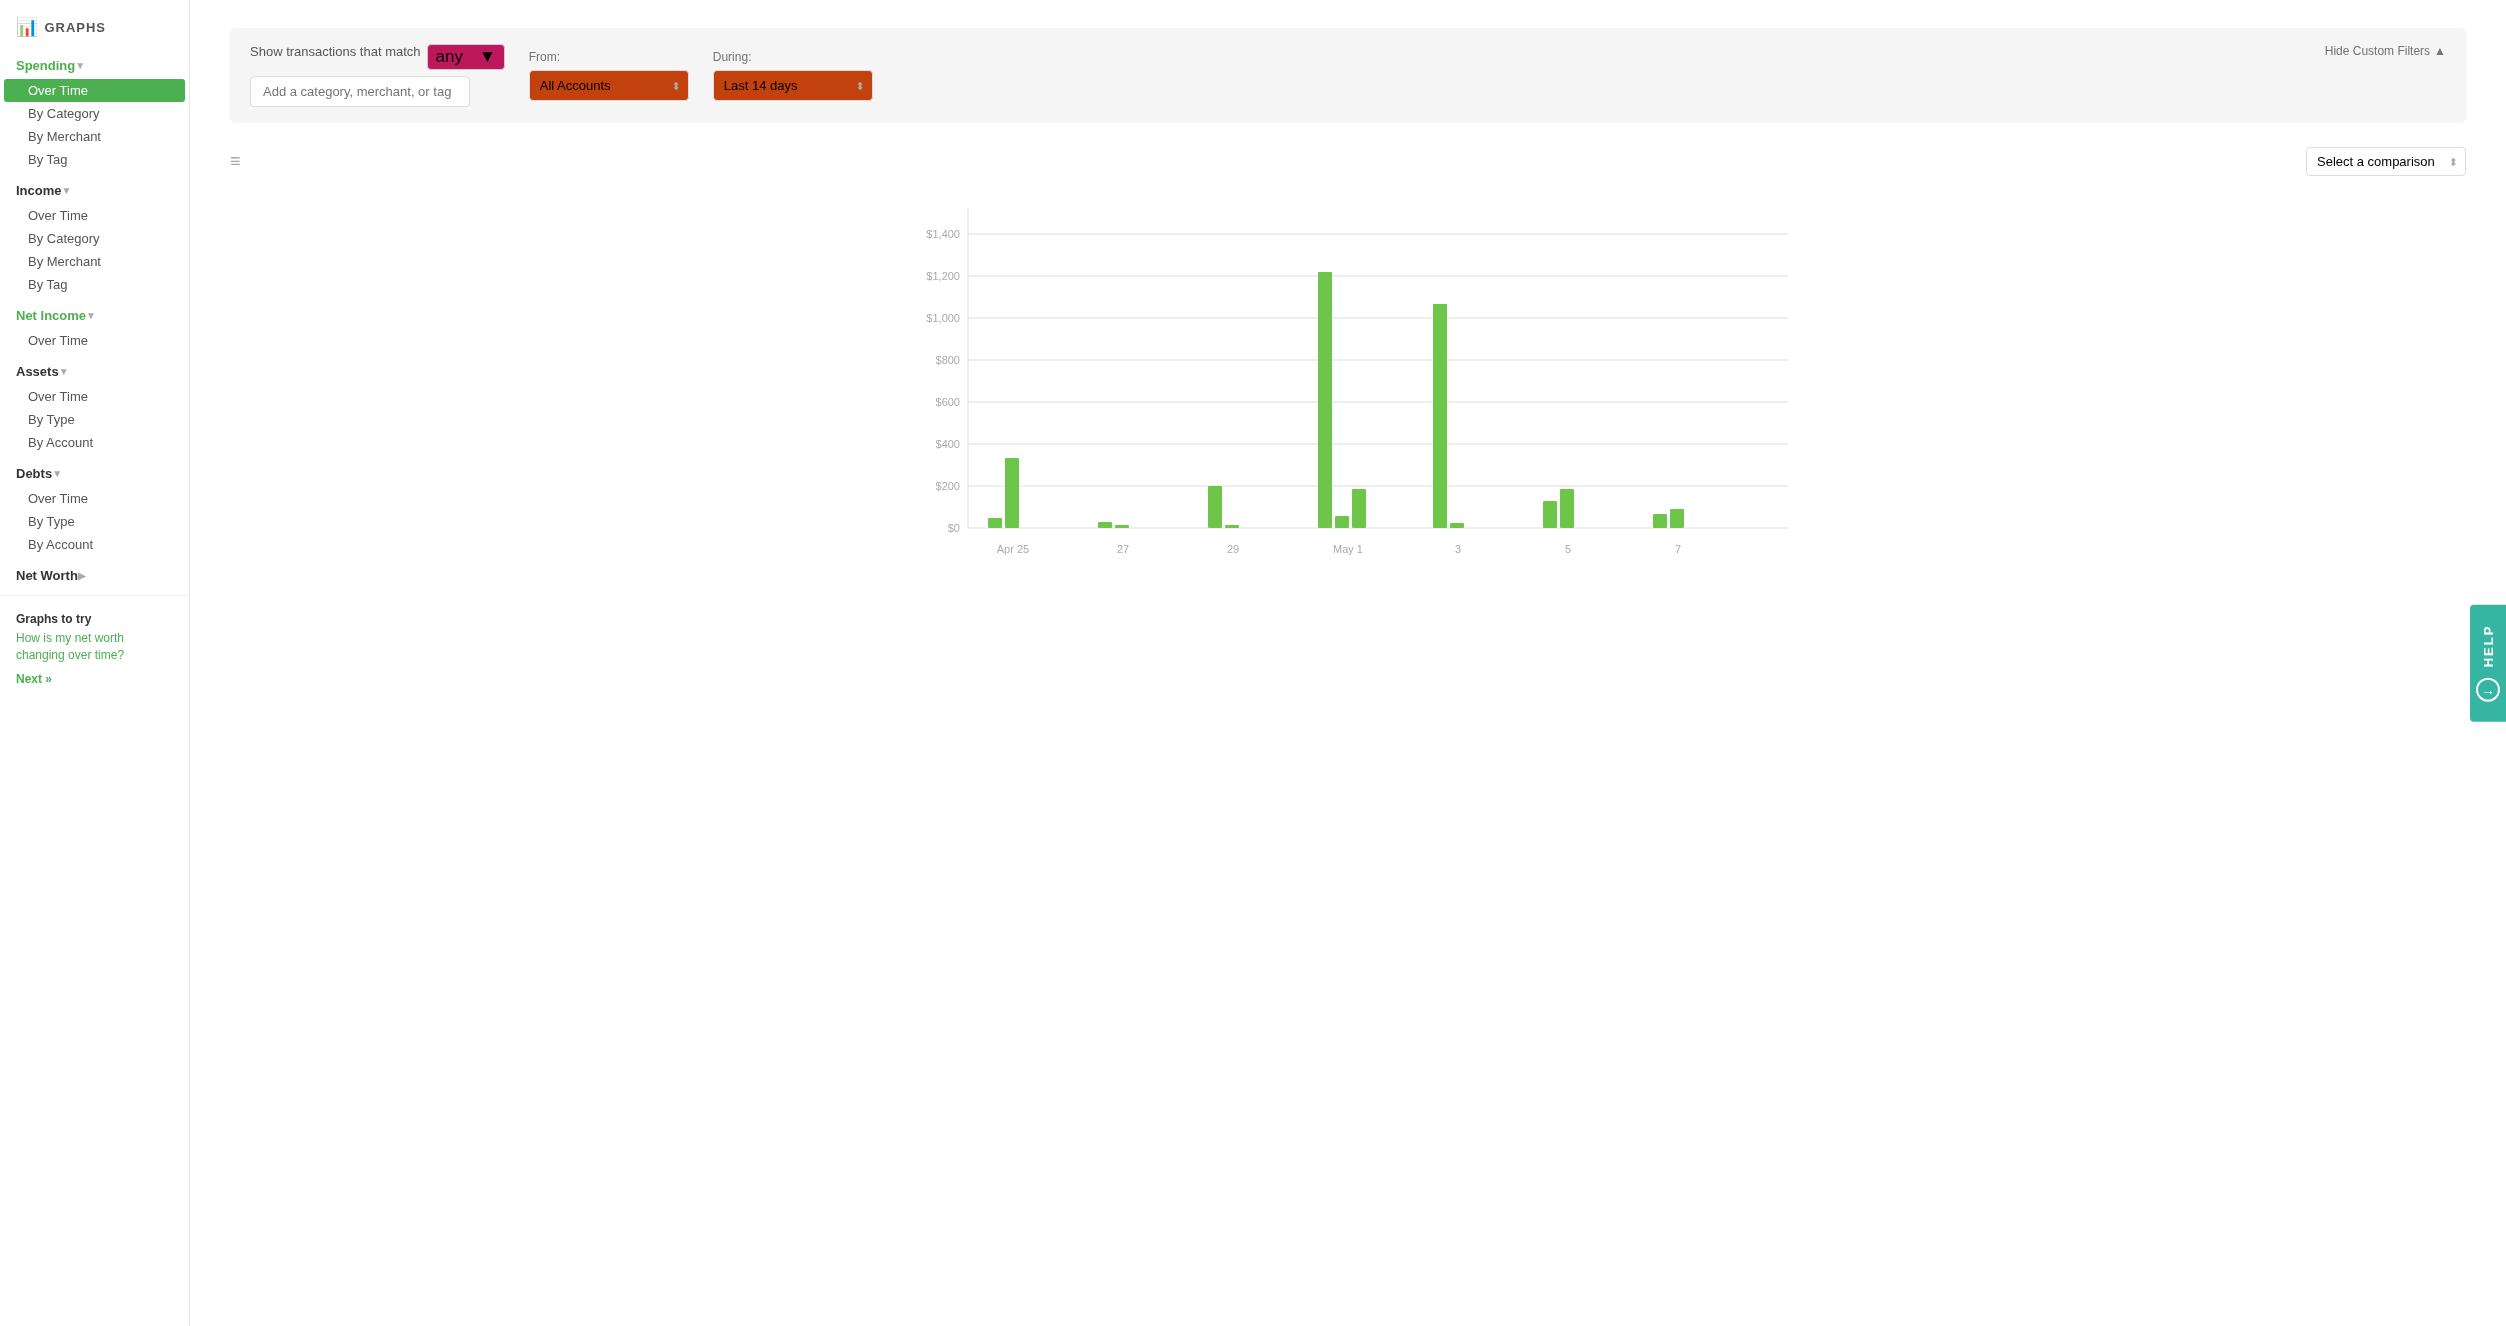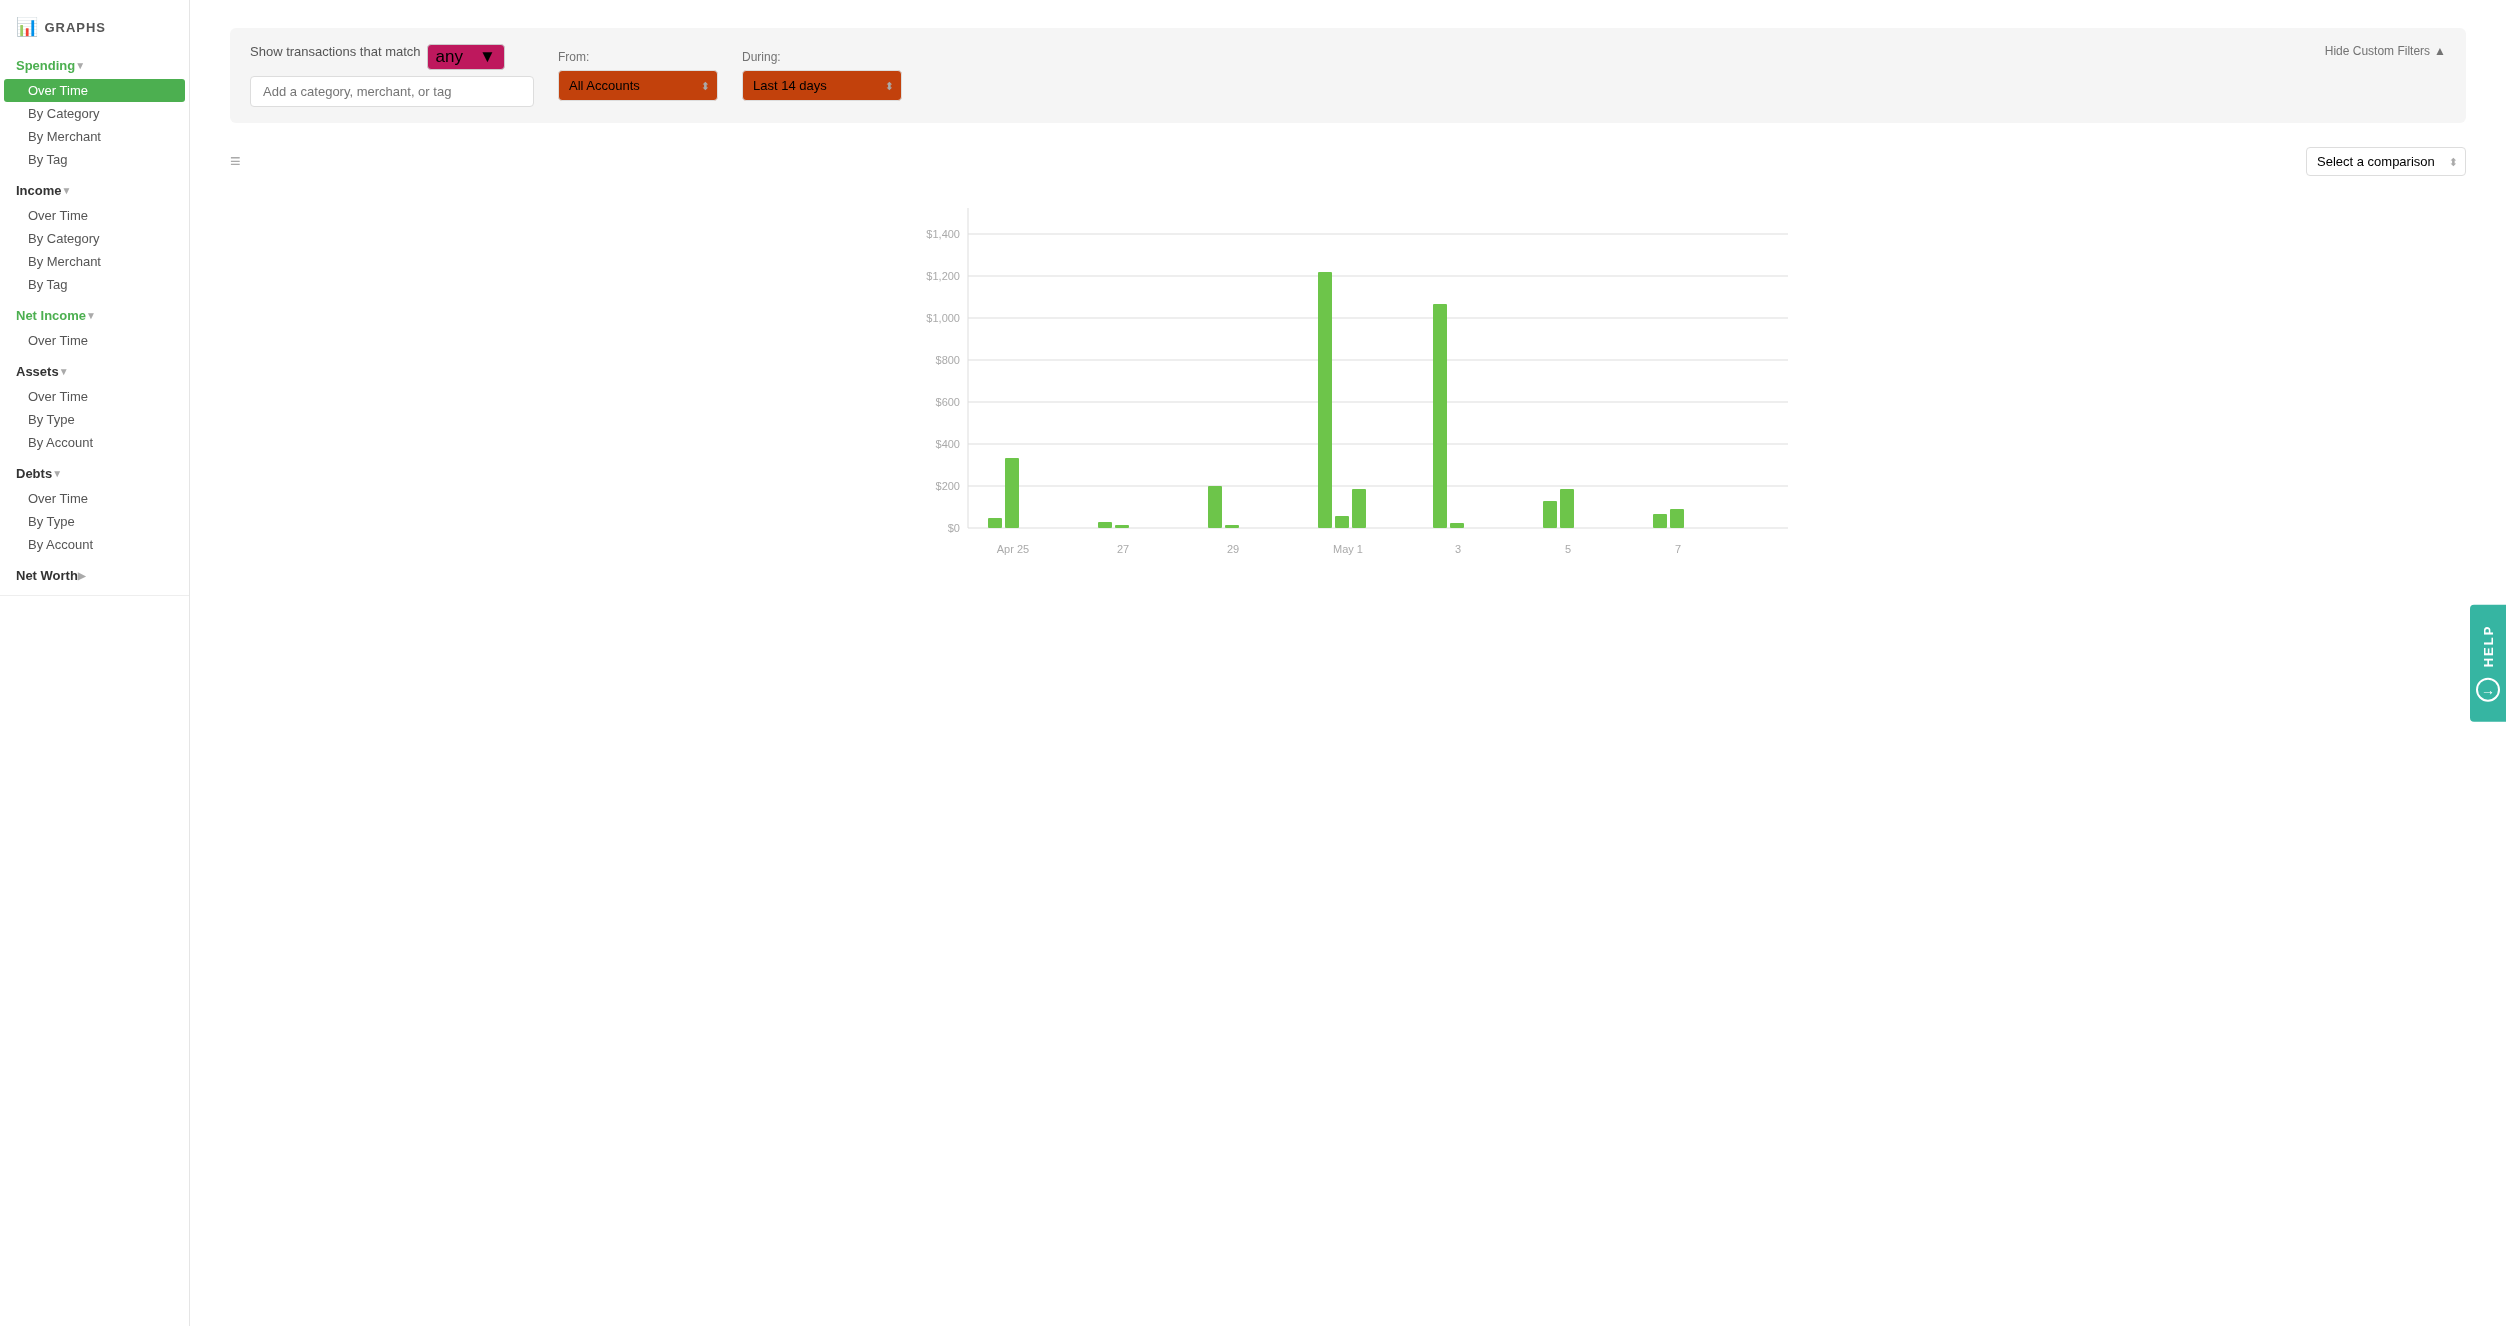--- a/index.html
+++ b/index.html
@@ -103,21 +103,21 @@
       border: 1px solid #ccc;
       border-radius: 4px;
       padding: 2px 8px;
       font-size: 17px;
       cursor: pointer;
       display: flex;
       align-items: center;
       gap: 16px;
     }
     .filter-input {
-      width: 284px;
+      width: 220px;
       padding: 7px 12px;
       border: 1px solid #ddd;
       border-radius: 4px;
       font-size: 13px;
       color: #aaa;
       background: #fff;
     }
     .filter-select {
       padding: 7px 28px 7px 10px;
       border: 1px solid #ddd;
@@ -289,20 +289,25 @@
 
   <div style="height:6px"></div>
 
   <div class="sidebar-section-header">
     <span>Net Worth</span>
     <span class="sidebar-chevron">▶</span>
   </div>
 
   <div class="sidebar-divider"></div>
 
+  <div class="sidebar-graphs-to-try">
+    <div class="sidebar-graphs-label">Graphs to try</div>
+    <div class="sidebar-graphs-link">How is my net worth changing over time?</div>
+    <div class="sidebar-next-btn">Next »</div>
+  </div>
 </div>
 
 <div id="main">
 
   <div class="filter-bar">
     <div class="filter-section">
       <div class="filter-match-row">
         <span>Show transactions that match</span>
         <button class="filter-any-btn">
           <span>any</span>

